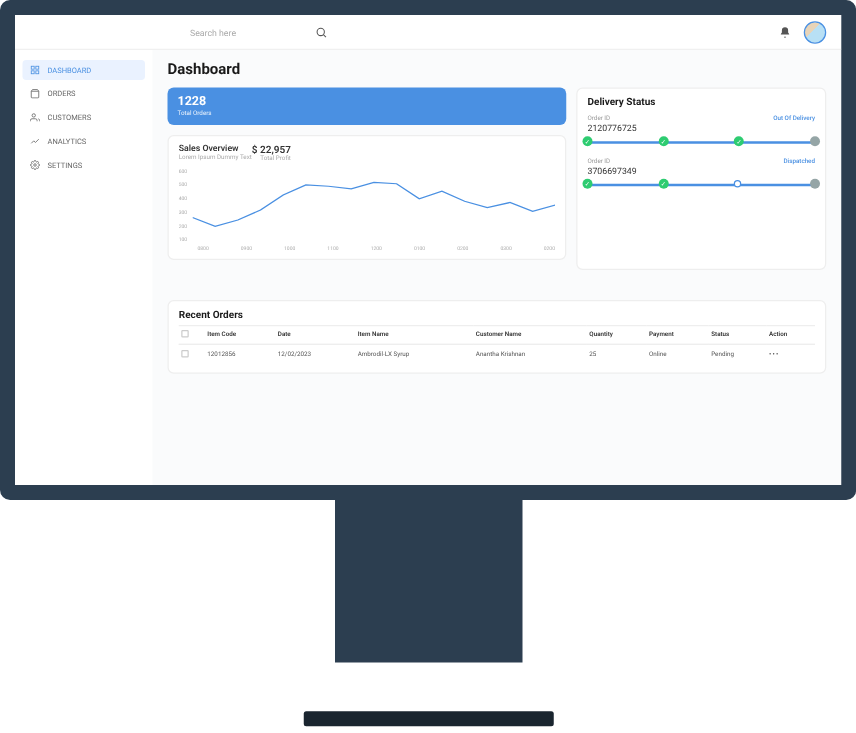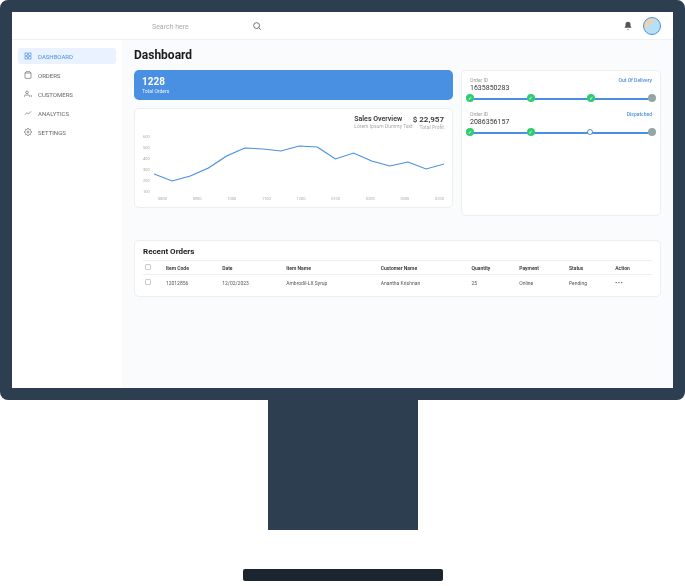--- a/index.html
+++ b/index.html
@@ -36,21 +36,21 @@
 .ds-status{color:#4a90e2;font-weight:500}
 .ds-oid{font-size:7px;color:#333;margin:1px 0 3px}
 .ds-track{position:relative;height:8px}
 .ds-line{position:absolute;top:3px;left:0;right:0;height:1.5px;background:#4a90e2}
 .ds-dot{position:absolute;top:-1px;width:8px;height:8px;border-radius:50%;display:flex;align-items:center;justify-content:center}
 .ds-dot.green{background:#2ecc71}
 .ds-dot.green::after{content:"✓";color:#fff;font-size:5px}
 .ds-dot.hollow{background:#fff;border:1px solid #4a90e2;width:6px;height:6px;top:0}
 .ds-dot.gray{background:#95a5a6}
 .chart-card{background:#fff;border:1px solid #eee;border-radius:5px;padding:6px 8px;margin-bottom:8px}
-.chart-head{display:flex;justify-content:flex-end;align-items:flex-start;margin-bottom:4px}
+.chart-head{display:flex;justify-content:flex-start;align-items:flex-start;margin-bottom:4px}
 .chart-title{font-size:7px;font-weight:600;color:#333}
 .chart-sub{font-size:5px;color:#aaa}
 .chart-val{font-size:8px;font-weight:600;color:#333;text-align:right}
 .chart-val-lbl{font-size:5px;color:#aaa;text-align:right}
 .chart-body{display:flex;gap:4px}
 .y-axis{display:flex;flex-direction:column;justify-content:space-between;font-size:4px;color:#aaa;height:60px}
 .plot{flex:1;position:relative;height:60px}
 .x-axis{display:flex;justify-content:space-between;font-size:4px;color:#aaa;margin-top:2px;margin-left:15px}
 .recent{background:#fff;border:1px solid #eee;border-radius:5px;padding:6px 8px}
 .recent-title{font-size:8px;font-weight:700;color:#1a1a1a;margin-bottom:4px}
@@ -178,41 +178,42 @@
                   <span>1200</span>
                   <span>0100</span>
                   <span>0200</span>
                   <span>0300</span>
                   <span>0200</span>
                 </div>
           </div>
         </div>
 
         <div class="delivery">
+          <div class="delivery-title">Delivery Status</div>
           <div id="ds-list">
                 <div class="ds-item">
                   <div class="ds-row1">
                     <span class="ds-oid-lbl">Order ID</span>
                     <span class="ds-status">Out Of Delivery</span>
                   </div>
-                  <div class="ds-oid">1635850283</div>
+                  <div class="ds-oid">2120776725</div>
                   <div class="ds-track">
                     <div class="ds-line"></div>
                     <span class="ds-dot green" style="left:0%;margin-left:-4px"></span>
                     <span class="ds-dot green" style="left:33.33333333333333%;margin-left:-4px"></span>
                     <span class="ds-dot green" style="left:66.66666666666666%;margin-left:-4px"></span>
                     <span class="ds-dot gray" style="left:100%;margin-left:-4px"></span>
                   </div>
                 </div>
                 <div class="ds-item">
                   <div class="ds-row1">
                     <span class="ds-oid-lbl">Order ID</span>
                     <span class="ds-status">Dispatched</span>
                   </div>
-                  <div class="ds-oid">2086356157</div>
+                  <div class="ds-oid">3706697349</div>
                   <div class="ds-track">
                     <div class="ds-line"></div>
                     <span class="ds-dot green" style="left:0%;margin-left:-4px"></span>
                     <span class="ds-dot green" style="left:33.33333333333333%;margin-left:-4px"></span>
                     <span class="ds-dot hollow" style="left:66.66666666666666%;margin-left:-4px"></span>
                     <span class="ds-dot gray" style="left:100%;margin-left:-4px"></span>
                   </div>
                 </div>
               </div>
         </div>

